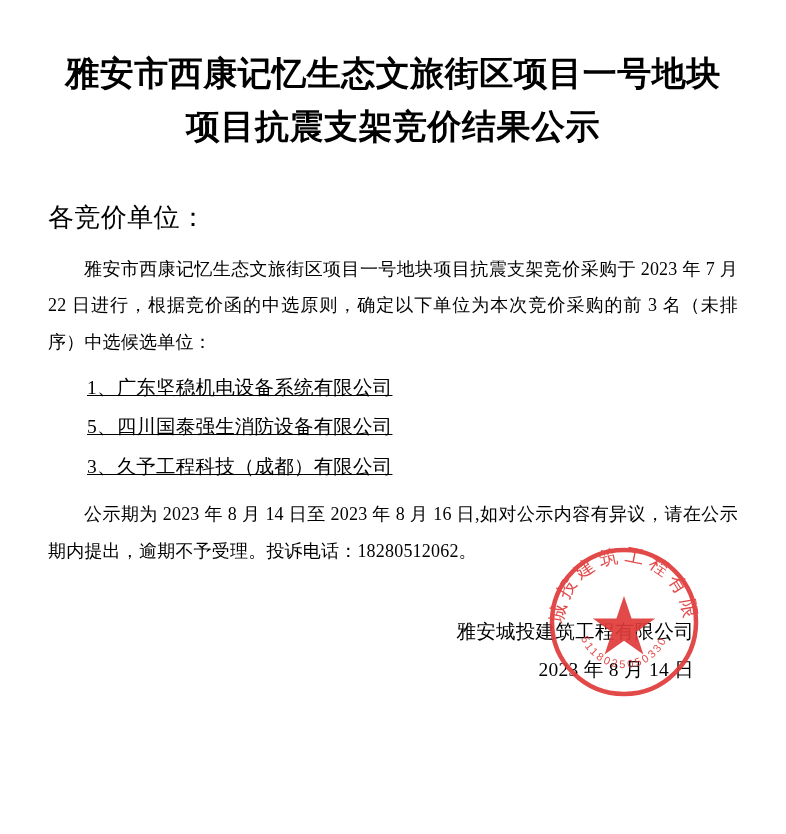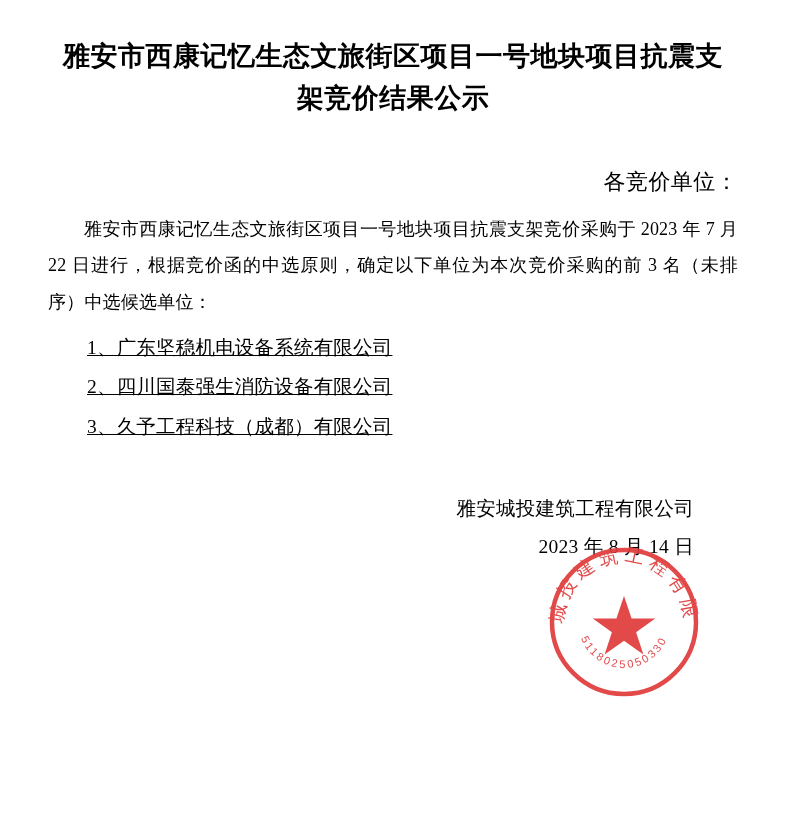--- a/index.html
+++ b/index.html
@@ -17,33 +17,32 @@
   }
   .page {
     position: relative;
     width: 786px;
     height: 834px;
     box-sizing: border-box;
     padding: 26px 48px 0 48px;
   }
   .doc-title {
     text-align: center;
-    font-size: 27px;
+    font-size: 34px;
     font-weight: bold;
     line-height: 1.55;
     letter-spacing: 0.5px;
-    margin: 10px 14px 0 14px;
+    margin: 22px 14px 0 14px;
   }
   .salutation {
-    font-size: 22px;
+    font-size: 26px;
     line-height: 1.6;
     margin-top: 44px;
     margin-bottom: 12px;
     letter-spacing: 0.4px;
-    text-align: right;
   }
   .para {
     font-size: 18px;
     line-height: 2.02;
     text-align: justify;
     text-justify: inter-ideograph;
     margin: 6px 0 0 0;
     letter-spacing: 0.2px;
   }
   .indent {
@@ -98,24 +97,25 @@
 <div class="page">
 
   <div class="doc-title">雅安市西康记忆生态文旅街区项目一号地块项目抗震支架竞价结果公示</div>
 
   <p class="salutation">各竞价单位：</p>
 
   <p class="para indent">雅安市西康记忆生态文旅街区项目一号地块项目抗震支架竞价采购于 2023 年 7 月 22 日进行，根据竞价函的中选原则，确定以下单位为本次竞价采购的前 3 名（未排序）中选候选单位：</p>
 
   <ul class="list">
     <li>1、广东坚稳机电设备系统有限公司</li>
-    <li>2、四川国泰强生消防设备有限公司</li>
+    <li>5、四川国泰强生消防设备有限公司</li>
     <li>3、久予工程科技（成都）有限公司</li>
   </ul>
 
+  <p class="para indent closing">公示期为 2023 年 8 月 14 日至 2023 年 8 月 16 日,如对公示内容有异议，请在公示期内提出，逾期不予受理。投诉电话：18280512062。</p>
 
   <div class="signature">
     <span class="sig-line">雅安城投建筑工程有限公司</span>
     <span class="sig-line">2023 年 8 月 14 日</span>
   </div>
 
   <div class="seal">
     <svg width="168" height="168" viewBox="0 0 168 168" xmlns="http://www.w3.org/2000/svg">
       <defs>
         <path id="sealArcTop" d="M 24,84 A 60,60 0 0 1 144,84" fill="none"></path>

